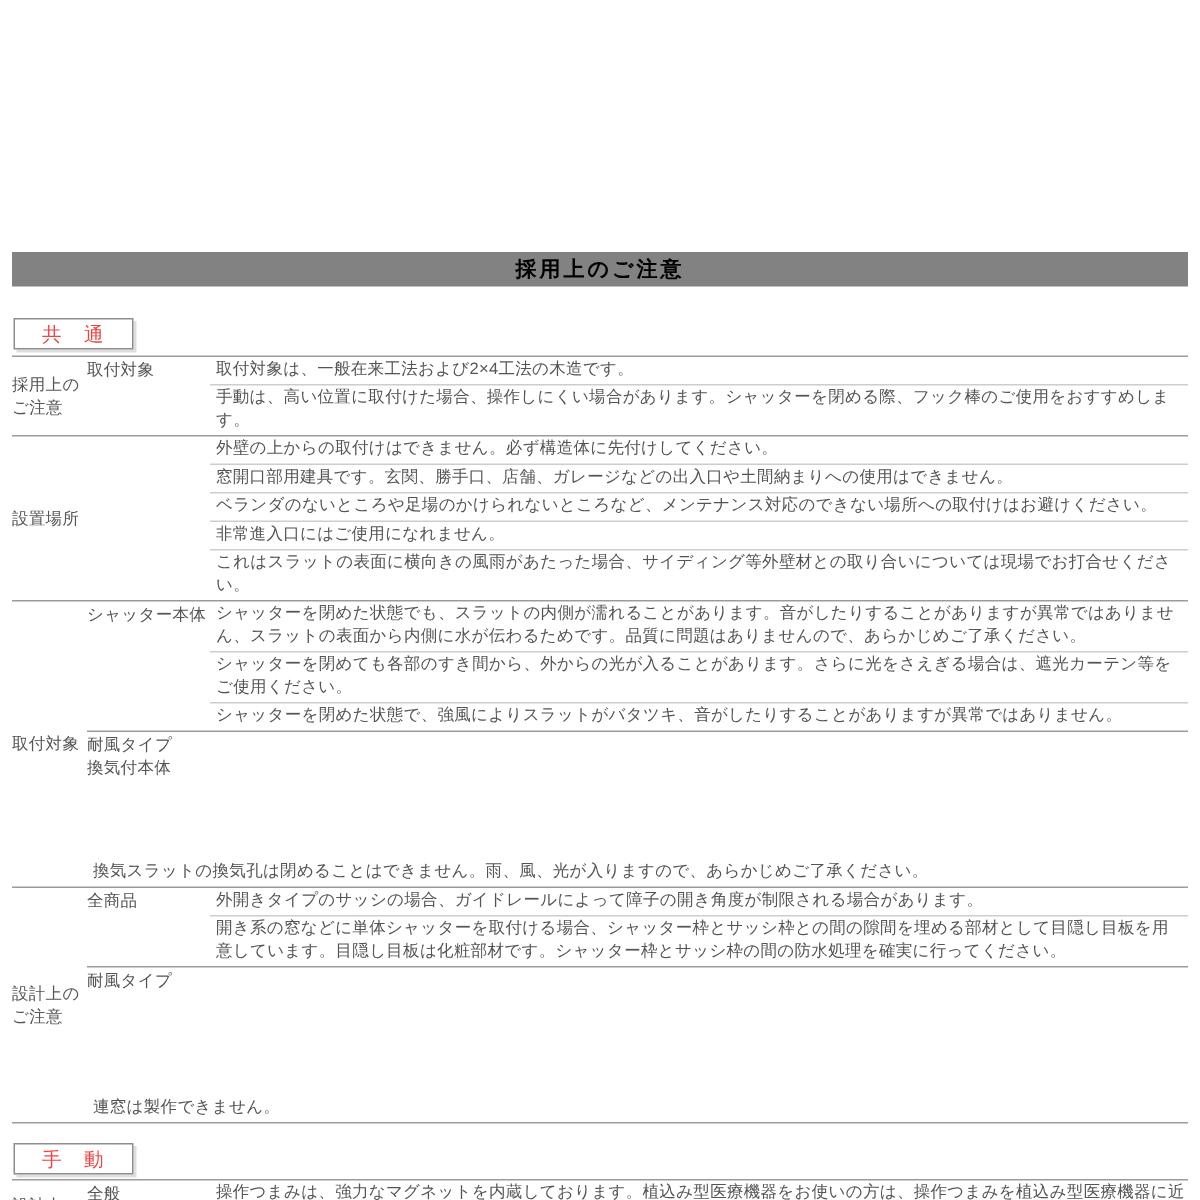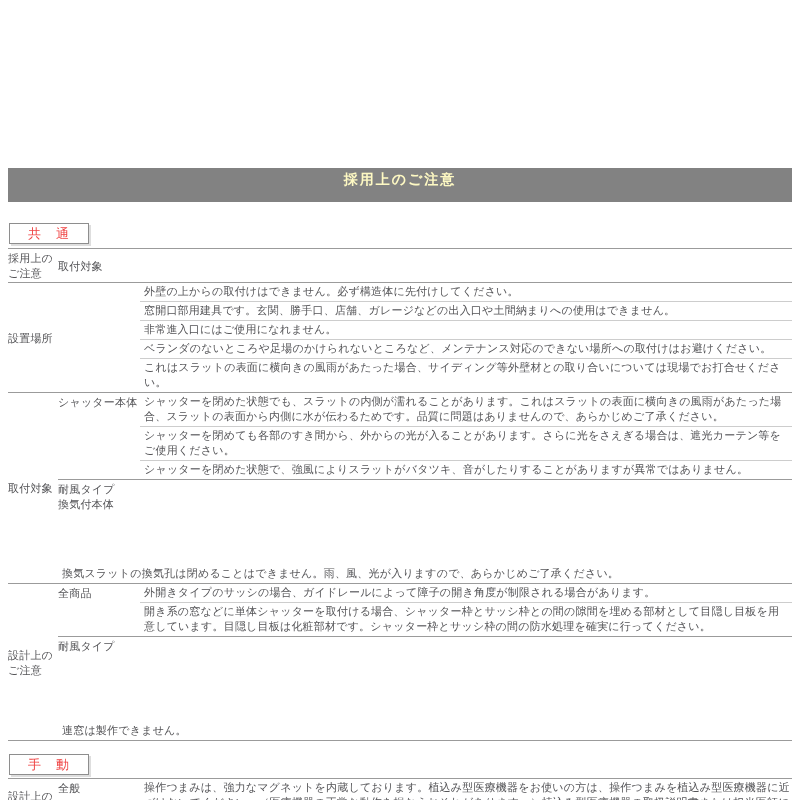--- a/index.html
+++ b/index.html
@@ -4,22 +4,22 @@
 <style>
   html,body{margin:0;padding:0;background:#ffffff;}
   body{
     width:800px;height:800px;overflow:hidden;
     font-family:"Liberation Sans","DejaVu Sans",sans-serif;
     color:#545457;
     -webkit-font-smoothing:antialiased;
   }
   .page{padding:168px 8px 0 8px;}
   .title-bar{
-    height:34px;line-height:23px;
-    background:#828282;color:#fef9c3;
+    height:23px;line-height:23px;
+    background:#828282;color:#000000;
     text-align:center;font-size:14px;font-weight:bold;letter-spacing:2px;
   }
   .sec-label{
     width:78px;height:19px;
     border:1px solid #8e8e8e;background:#ffffff;
     box-shadow:2px 2px 0 #dedede;
     display:flex;align-items:center;justify-content:center;
     font-size:13px;color:#ef4444;letter-spacing:1px;
     margin:21px 0 4px 1px;
   }
@@ -60,48 +60,50 @@
 
     <div class="tbl">
 
       <div class="group">
         <div class="cat">採用上の
 ご注意</div>
         <div class="subs">
           <div class="subgroup">
             <div class="sub">取付対象</div>
             <div class="rows">
+              <div class="row">取付対象は、一般在来工法および2×4工法の木造です。</div>
+              <div class="row">手動は、高い位置に取付けた場合、操作しにくい場合があります。シャッターを閉める際、フック棒のご使用をおすすめします。</div>
             </div>
           </div>
         </div>
       </div>
 
       <div class="group">
         <div class="cat">設置場所</div>
         <div class="subs">
           <div class="subgroup">
             <div class="sub"></div>
             <div class="rows">
               <div class="row">外壁の上からの取付けはできません。必ず構造体に先付けしてください。</div>
               <div class="row">窓開口部用建具です。玄関、勝手口、店舗、ガレージなどの出入口や土間納まりへの使用はできません。</div>
+              <div class="row">ベランダのないところや足場のかけられないところなど、メンテナンス対応のできない場所への取付けはお避けください。</div>
               <div class="row">非常進入口にはご使用になれません。</div>
-              <div class="row">ベランダのないところや足場のかけられないところなど、メンテナンス対応のできない場所への取付けはお避けください。</div>
               <div class="row">これはスラットの表面に横向きの風雨があたった場合、サイディング等外壁材との取り合いについては現場でお打合せください。</div>
             </div>
           </div>
         </div>
       </div>
 
       <div class="group">
         <div class="cat">取付対象</div>
         <div class="subs">
           <div class="subgroup">
             <div class="sub">シャッター本体</div>
             <div class="rows">
-              <div class="row">シャッターを閉めた状態でも、スラットの内側が濡れることがあります。これはスラットの表面に横向きの風雨があたった場合、スラットの表面から内側に水が伝わるためです。品質に問題はありませんので、あらかじめご了承ください。</div>
+              <div class="row">シャッターを閉めた状態でも、スラットの内側が濡れることがあります。音がしたりすることがありますが異常ではありません、スラットの表面から内側に水が伝わるためです。品質に問題はありませんので、あらかじめご了承ください。</div>
               <div class="row">シャッターを閉めても各部のすき間から、外からの光が入ることがあります。さらに光をさえぎる場合は、遮光カーテン等をご使用ください。</div>
               <div class="row">シャッターを閉めた状態で、強風によりスラットがバタツキ、音がしたりすることがありますが異常ではありません。</div>
             </div>
           </div>
           <div class="subgroup">
             <div class="sub">耐風タイプ
 換気付本体</div>
             <div class="rows">
               <div class="row">換気スラットの換気孔は閉めることはできません。雨、風、光が入りますので、あらかじめご了承ください。</div>
             </div>

